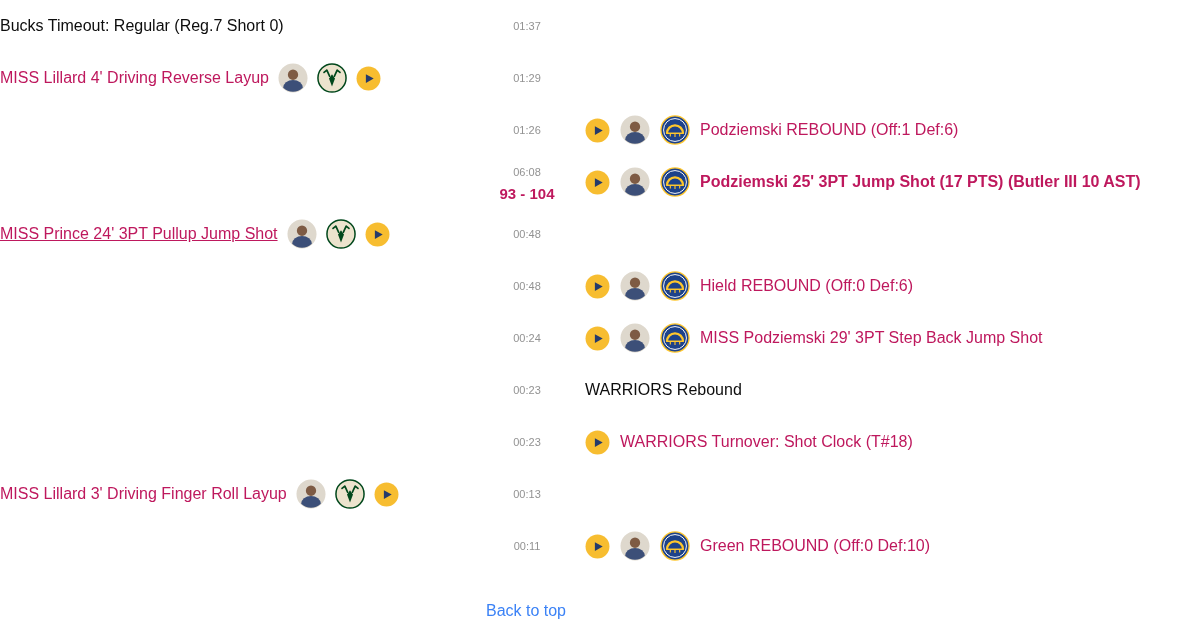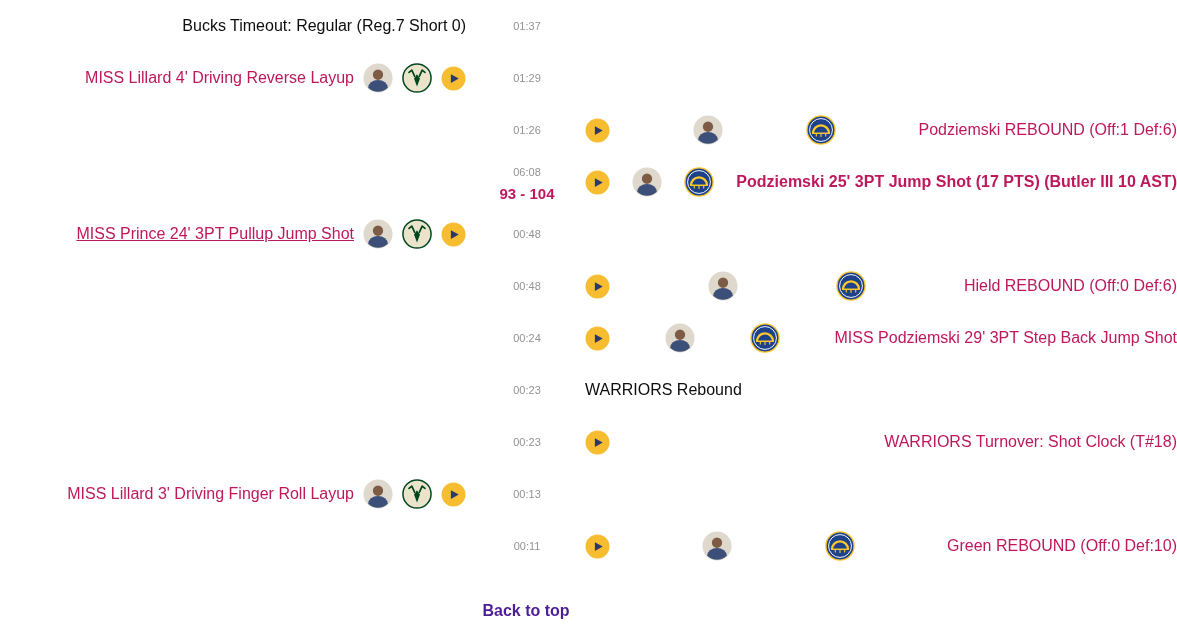--- a/index.html
+++ b/index.html
@@ -9,38 +9,38 @@
     -webkit-font-smoothing:antialiased;
   }
   .pbp-list{padding-top:0;}
   .play-row{
     display:grid;
     grid-template-columns:472px 110px 1fr;
     min-height:52px;
     align-items:center;
   }
   .cell{display:flex;align-items:center;}
-  .cell-left{justify-content:flex-end;gap:9px;padding-right:6px;}
-  .cell-right{justify-content:space-between;gap:0;padding-left:3px;}
+  .cell-left{gap:9px;padding-right:6px;}
+  .cell-right{justify-content:flex-start;gap:10px;padding-left:3px;}
   .cell-center{
     display:flex;flex-direction:column;justify-content:center;
     text-align:center;align-self:center;
   }
   .time{color:#929292;font-size:11px;line-height:18px;}
   .score{color:#be185d;font-size:15px;font-weight:700;margin-top:4px;}
   .play-text{font-size:16px;line-height:20px;white-space:nowrap;}
   .play-text.link{color:#be185d;cursor:pointer;}
   .play-text.plain{color:#0d0d0d;}
   .play-text.bold{font-weight:700;}
   .play-text.underline{text-decoration:underline;}
   .icon{display:inline-flex;flex:0 0 auto;}
   .icon svg{display:block;}
   .footer{width:1052px;text-align:center;margin-top:30px;}
   .back-to-top{
-    display:inline-block;color:#4c1d95;font-weight:700;
+    display:inline-block;color:#3b82f6;font-weight:400;
     font-size:16px;cursor:pointer;text-align:right;
   }
 </style>
 </head>
 <body>
 
 <div class="pbp-list">
   <div class="play-row">
 
     <div class="cell cell-left">

